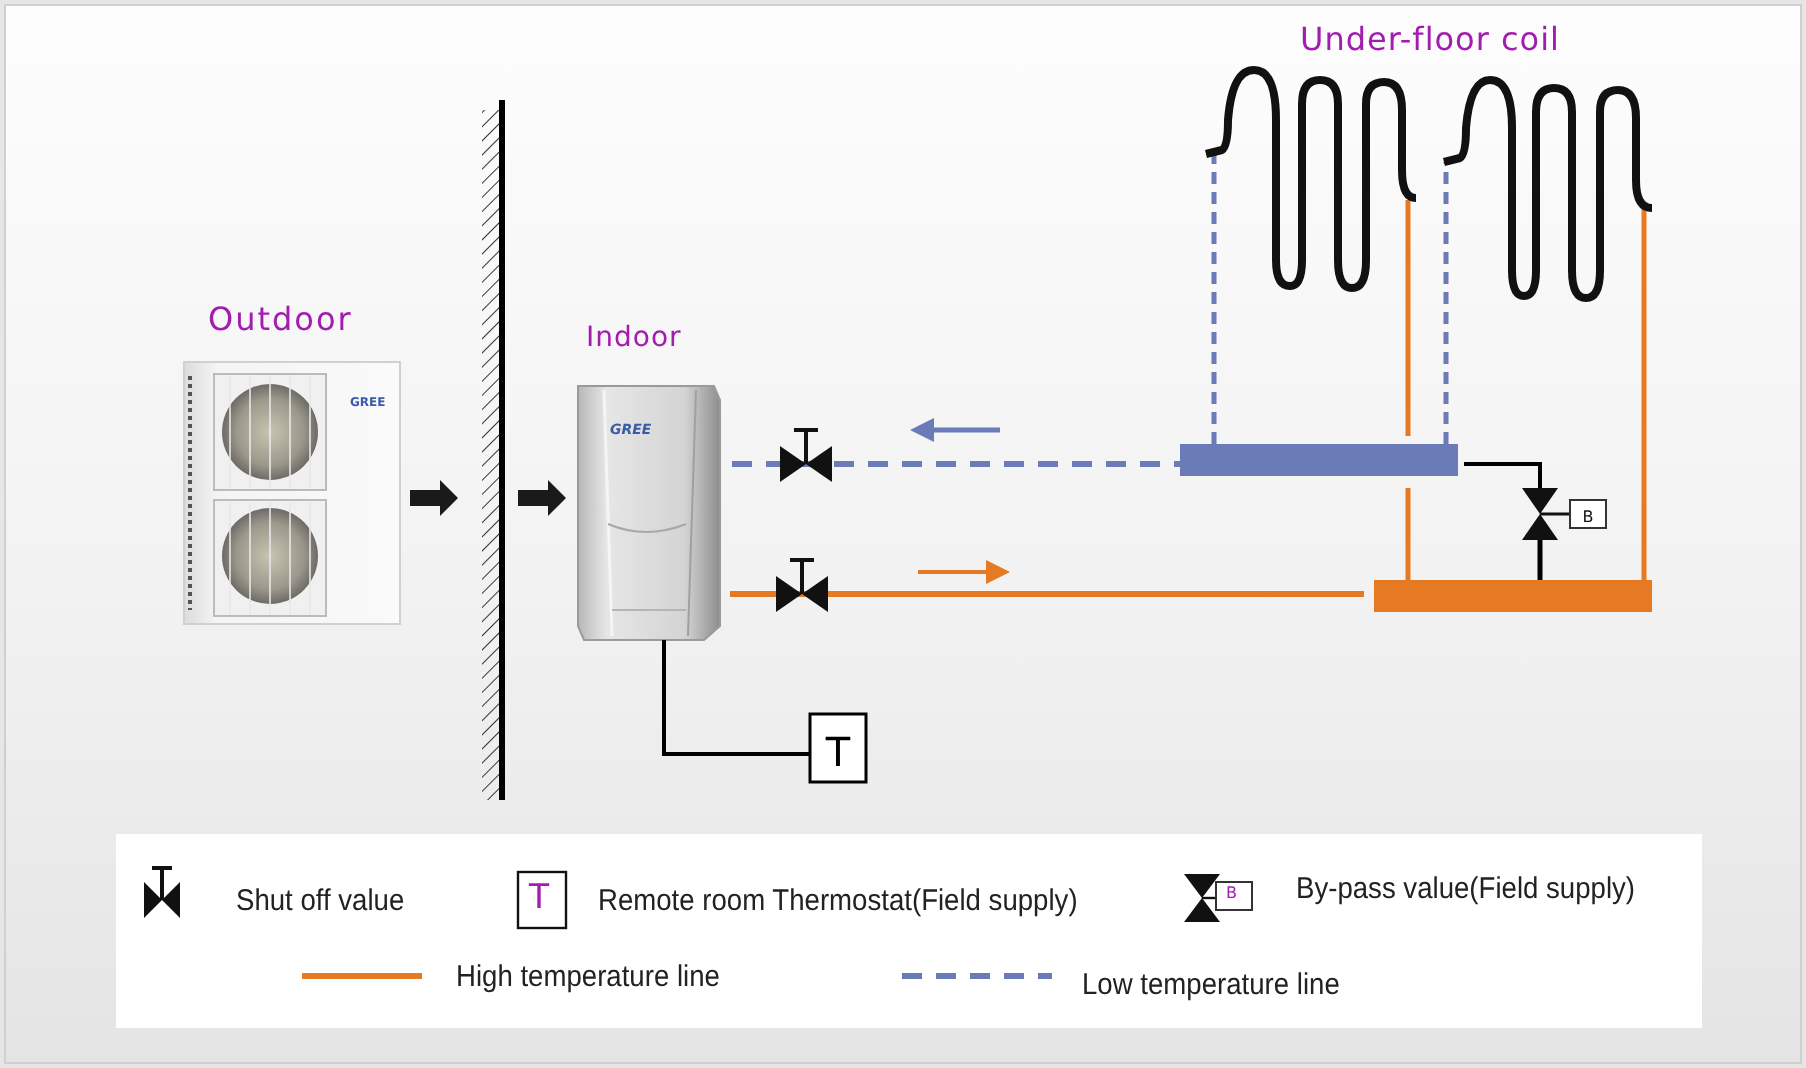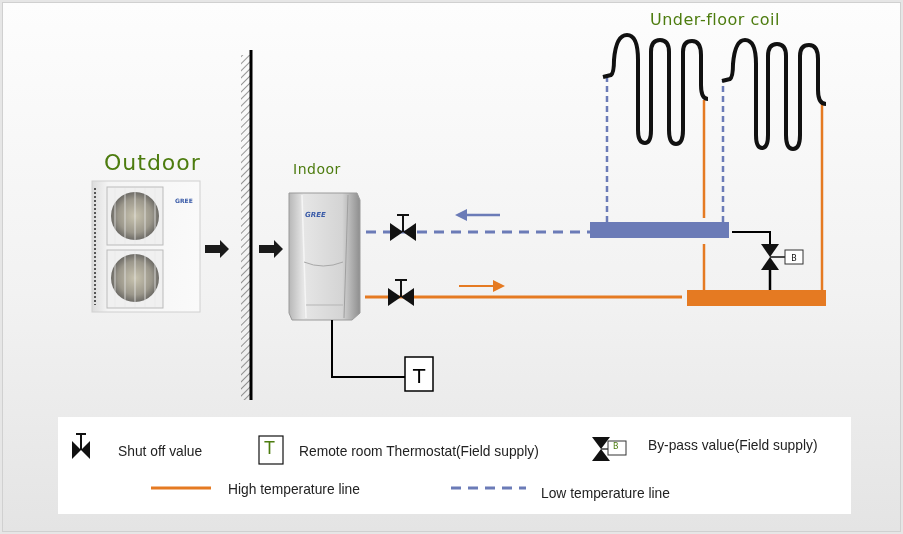--- a/index.html
+++ b/index.html
@@ -1,30 +1,30 @@
 <!DOCTYPE html>
 <html><head>
 <meta charset="utf-8">
 <style>
   html,body{margin:0;padding:0;}
   body{width:903px;height:534px;overflow:hidden;background:#e6e6e6;font-family:"DejaVu Sans",sans-serif;}
   #stage{position:absolute;left:0;top:0;width:903px;height:534px;}
   .frame{position:absolute;left:2px;top:2px;width:897px;height:528px;border:1px solid #d0d0d0;
          background:linear-gradient(#fdfdfd 0%,#f2f2f2 55%,#e4e4e4 100%);}
-  .lbl{position:absolute;color:#4d7c0f;white-space:nowrap;}
+  .lbl{position:absolute;color:#a21caf;white-space:nowrap;}
   .legend-box{position:absolute;left:58px;top:417px;width:793px;height:97px;background:#ffffff;}
   .leg-text{position:absolute;font-family:"Liberation Sans Narrow","Liberation Sans",sans-serif;font-size:15px;color:#222;white-space:nowrap;transform:scaleX(0.92);transform-origin:left center;}
 </style>
 </head>
 <body>
 
 <div id="stage">
   <div class="frame"></div>
 
-  <div class="lbl" style="left:104px;top:150px;font-size:22px;letter-spacing:1px;">Outdoor</div>
+  <div class="lbl" style="left:104px;top:150px;font-size:16px;letter-spacing:1px;">Outdoor</div>
   <div class="lbl" style="left:293px;top:161px;font-size:14px;letter-spacing:0.5px;">Indoor</div>
   <div class="lbl" style="left:650px;top:10px;font-size:16px;letter-spacing:0.5px;">Under-floor coil</div>
 
   <svg width="903" height="534" style="position:absolute;left:0;top:0;">
     <defs>
       <pattern id="hatch" patternUnits="userSpaceOnUse" width="5" height="5" patternTransform="rotate(45)">
         <line x1="0" y1="0" x2="0" y2="5" stroke="#333" stroke-width="1"></line>
       </pattern>
       <linearGradient id="odGrad" x1="0" y1="0" x2="1" y2="0">
         <stop offset="0" stop-color="#dcdcdc"></stop>

